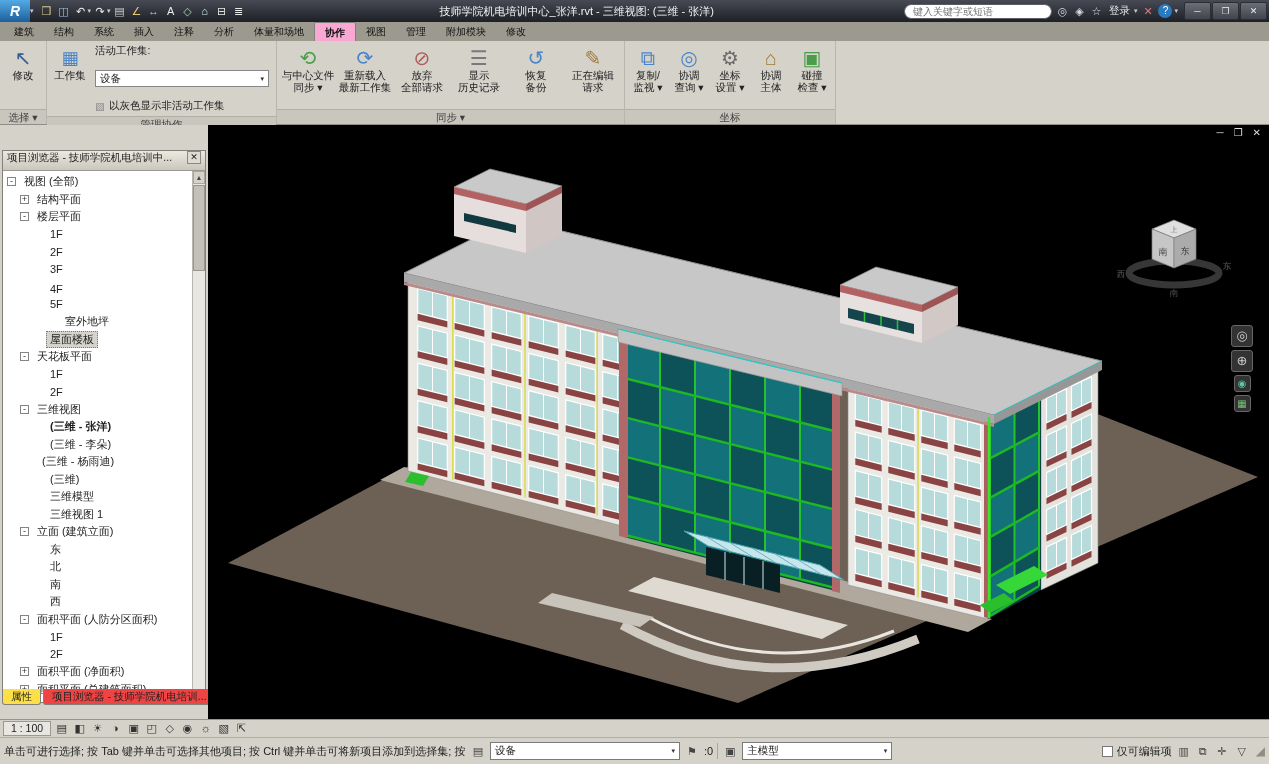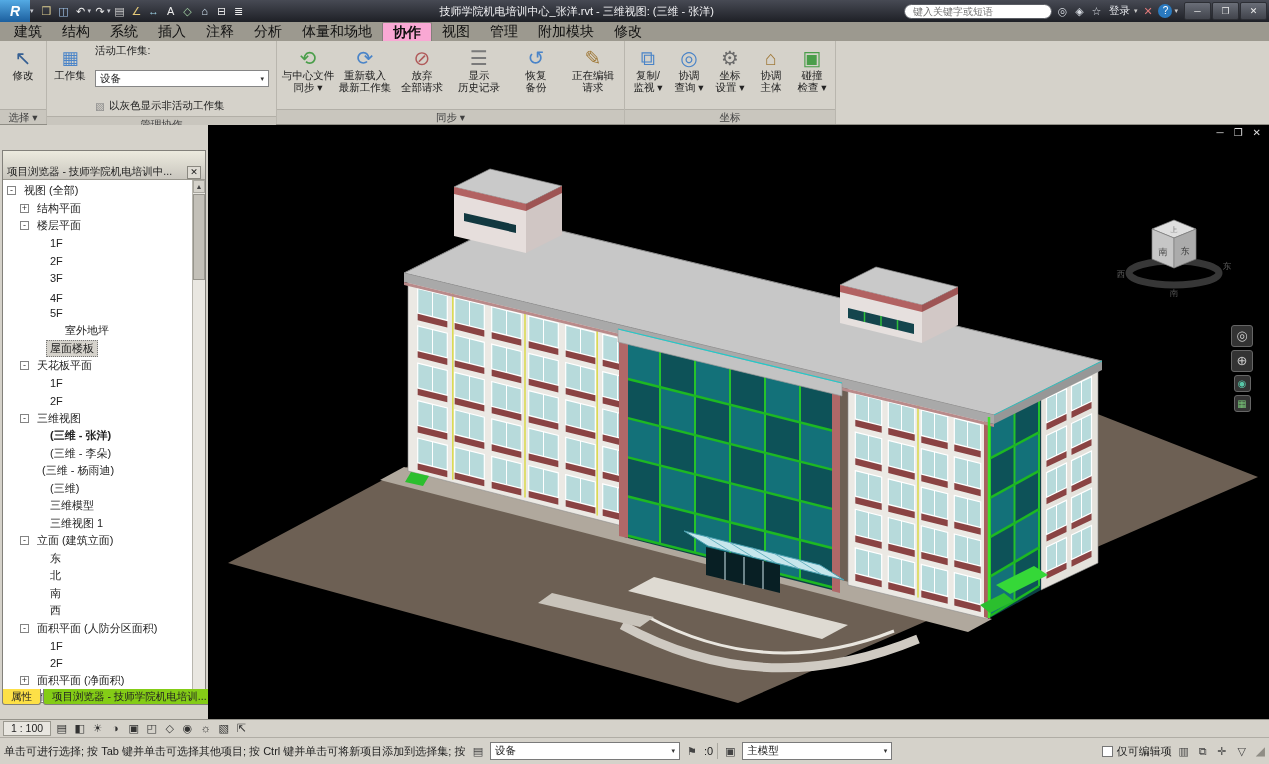--- a/index.html
+++ b/index.html
@@ -15,56 +15,56 @@
   .tb-title{flex:1;text-align:center;font-size:11px;color:#f2f2f4;white-space:nowrap;overflow:hidden}
   .searchbox{width:148px;height:15px;background:#fff;border:1px solid #5a5d64;border-radius:8px;color:#555;font-size:10px;padding:0 8px;flex:none;font-family:inherit}
   .tic{display:inline-block;width:17px;text-align:center;font-size:11px;color:#d6dae0}
   .login{font-size:10.5px;color:#e8eaee;margin:0 2px;white-space:nowrap}
   .helpic{width:14px;height:14px;border-radius:50%;background:#2a7ac0;color:#fff;font-size:10px;text-align:center;line-height:14px;display:inline-block}
   .winbtns{display:flex;gap:1px;margin-left:4px}
   .winbtn{width:27px;height:18px;background:linear-gradient(#6a6e78,#41444c);border:1px solid #2c2e34;color:#eee;font-size:9px;text-align:center;line-height:16px;border-radius:2px}
 
   
   .tabrow{position:absolute;top:22px;left:0;width:100%;height:19px;background:#9c998f;display:flex;align-items:flex-end;padding-left:4px}
-  .rtab{padding:0 10px;height:19px;line-height:19px;font-size:14px;color:#101010;white-space:nowrap}
+  .rtab{padding:0 10px;height:19px;line-height:19px;font-size:10px;color:#101010;white-space:nowrap}
   .rtab.active{background:#f9a8d4;border:1px solid #82807a;border-bottom:none;border-radius:2px 2px 0 0;font-weight:bold}
 
   
   .ribbon{position:absolute;top:41px;left:0;width:100%;height:84px;background:#d5d2ca;border-bottom:1px solid #8f8d85;display:flex}
   .rpanel{display:flex;flex-direction:column;border-right:1px solid #b9b6ae}
   .rp-content{flex:1;display:flex;align-items:stretch;padding:2px 3px;gap:1px}
   .rp-label{height:15px;line-height:15px;text-align:center;font-size:10.5px;color:#3f3f3f;background:#c9c6be;border-top:1px solid #b2afa7;white-space:nowrap;padding:0 6px}
   .bigbtn{width:56px;display:flex;flex-direction:column;align-items:center;padding-top:3px;border-radius:2px;cursor:default}
   .bigbtn .bicon{font-size:20px;line-height:24px}
   .bigbtn .blabel{font-size:10.5px;line-height:11.5px;text-align:center;color:#222;white-space:nowrap}
   .bigbtn.narrow{width:40px}
   .wscol{display:flex;flex-direction:column;padding:1px 4px;gap:12px;width:182px}
   .wslabel{font-size:10.5px;color:#222}
   .wsselect{height:17px;background:#fff;border:1px solid #868686;display:flex;align-items:center;padding:0 4px;font-size:10.5px;justify-content:space-between}
   .wsgray{display:flex;gap:4px;align-items:center;font-size:10.5px;white-space:nowrap}
   .dd{font-size:7px;color:#333}
 
   
   .leftcol{position:absolute;top:125px;left:0;width:208px;height:580px;background:#d5d2ca}
   .pb{position:absolute;top:25px;left:2px;width:204px;height:553px;border:1px solid #82807a;background:#fff;display:flex;flex-direction:column}
-  .pb-header{height:29px;flex:none;background:linear-gradient(#eceade,#c9c6be);display:flex;align-items:flex-end;padding:0 4px;font-size:10.5px;border-bottom:1px solid #9a988f;white-space:nowrap;overflow:hidden}
+  .pb-header{height:20px;flex:none;background:linear-gradient(#eceade,#c9c6be);display:flex;align-items:flex-start;padding:0 4px;font-size:10.5px;border-bottom:1px solid #9a988f;white-space:nowrap;overflow:hidden}
   .pb-close{margin-left:auto;width:14px;height:13px;border:1px solid #8a8880;background:#dedbd3;font-size:9px;line-height:11px;text-align:center;flex:none}
   .pb-tree{flex:1;overflow:hidden;position:relative;background:#fff;padding-top:2px}
   .trow{height:17.5px;display:flex;align-items:center;font-size:11px;white-space:nowrap}
   .texp{width:9px;height:9px;flex:none;border:1px solid #848484;background:#fff;font-size:9px;line-height:7px;text-align:center;margin-right:4px;color:#333}
   .tspace{width:13px;flex:none;display:inline-block}
   .tlabel{padding:0 3px;border:1px solid transparent}
   .tlabel.selected{background:#d6d3cc;border:1px dotted #777}
   .tlabel.bold{font-weight:bold}
   .pb-scroll{position:absolute;right:0;top:0;bottom:0;width:13px;background:#e9e7e1;border-left:1px solid #b8b6ae}
   .sb-arrow{height:13px;background:#d5d2ca;border:1px solid #a8a69e;font-size:7px;text-align:center;line-height:11px;color:#444}
   .sb-thumb{position:absolute;left:0;right:0;top:14px;height:86px;background:#c3c0b8;border:1px solid #97958d}
   .pbtabs{position:absolute;bottom:0;left:2px;display:flex;height:16px}
   .pbtab{padding:0 8px;font-size:10.5px;line-height:14px;background:#fde047;border:1px solid #82807a;border-top:none;border-radius:0 0 3px 3px;margin-right:2px;white-space:nowrap}
-  .pbtab.active{background:#84cc16}
+  .pbtab.active{background:#ef4444}
 
   
   .viewport{position:absolute;top:125px;left:208px;width:1061px;height:594px;background:#000}
   .vwc{position:absolute;top:2px;right:8px;color:#ddd;font-size:10px;display:flex;gap:10px}
   .vwc span{cursor:default}
   .navbar{position:absolute;top:200px;right:16px;display:flex;flex-direction:column;gap:3px;align-items:center}
   .navbtn{width:22px;height:22px;background:#333;border:1px solid #666;border-radius:3px;color:#ccc;text-align:center;line-height:20px;font-size:13px}
   .navbtn.small{width:17px;height:17px;line-height:15px;font-size:10px}
 
   

